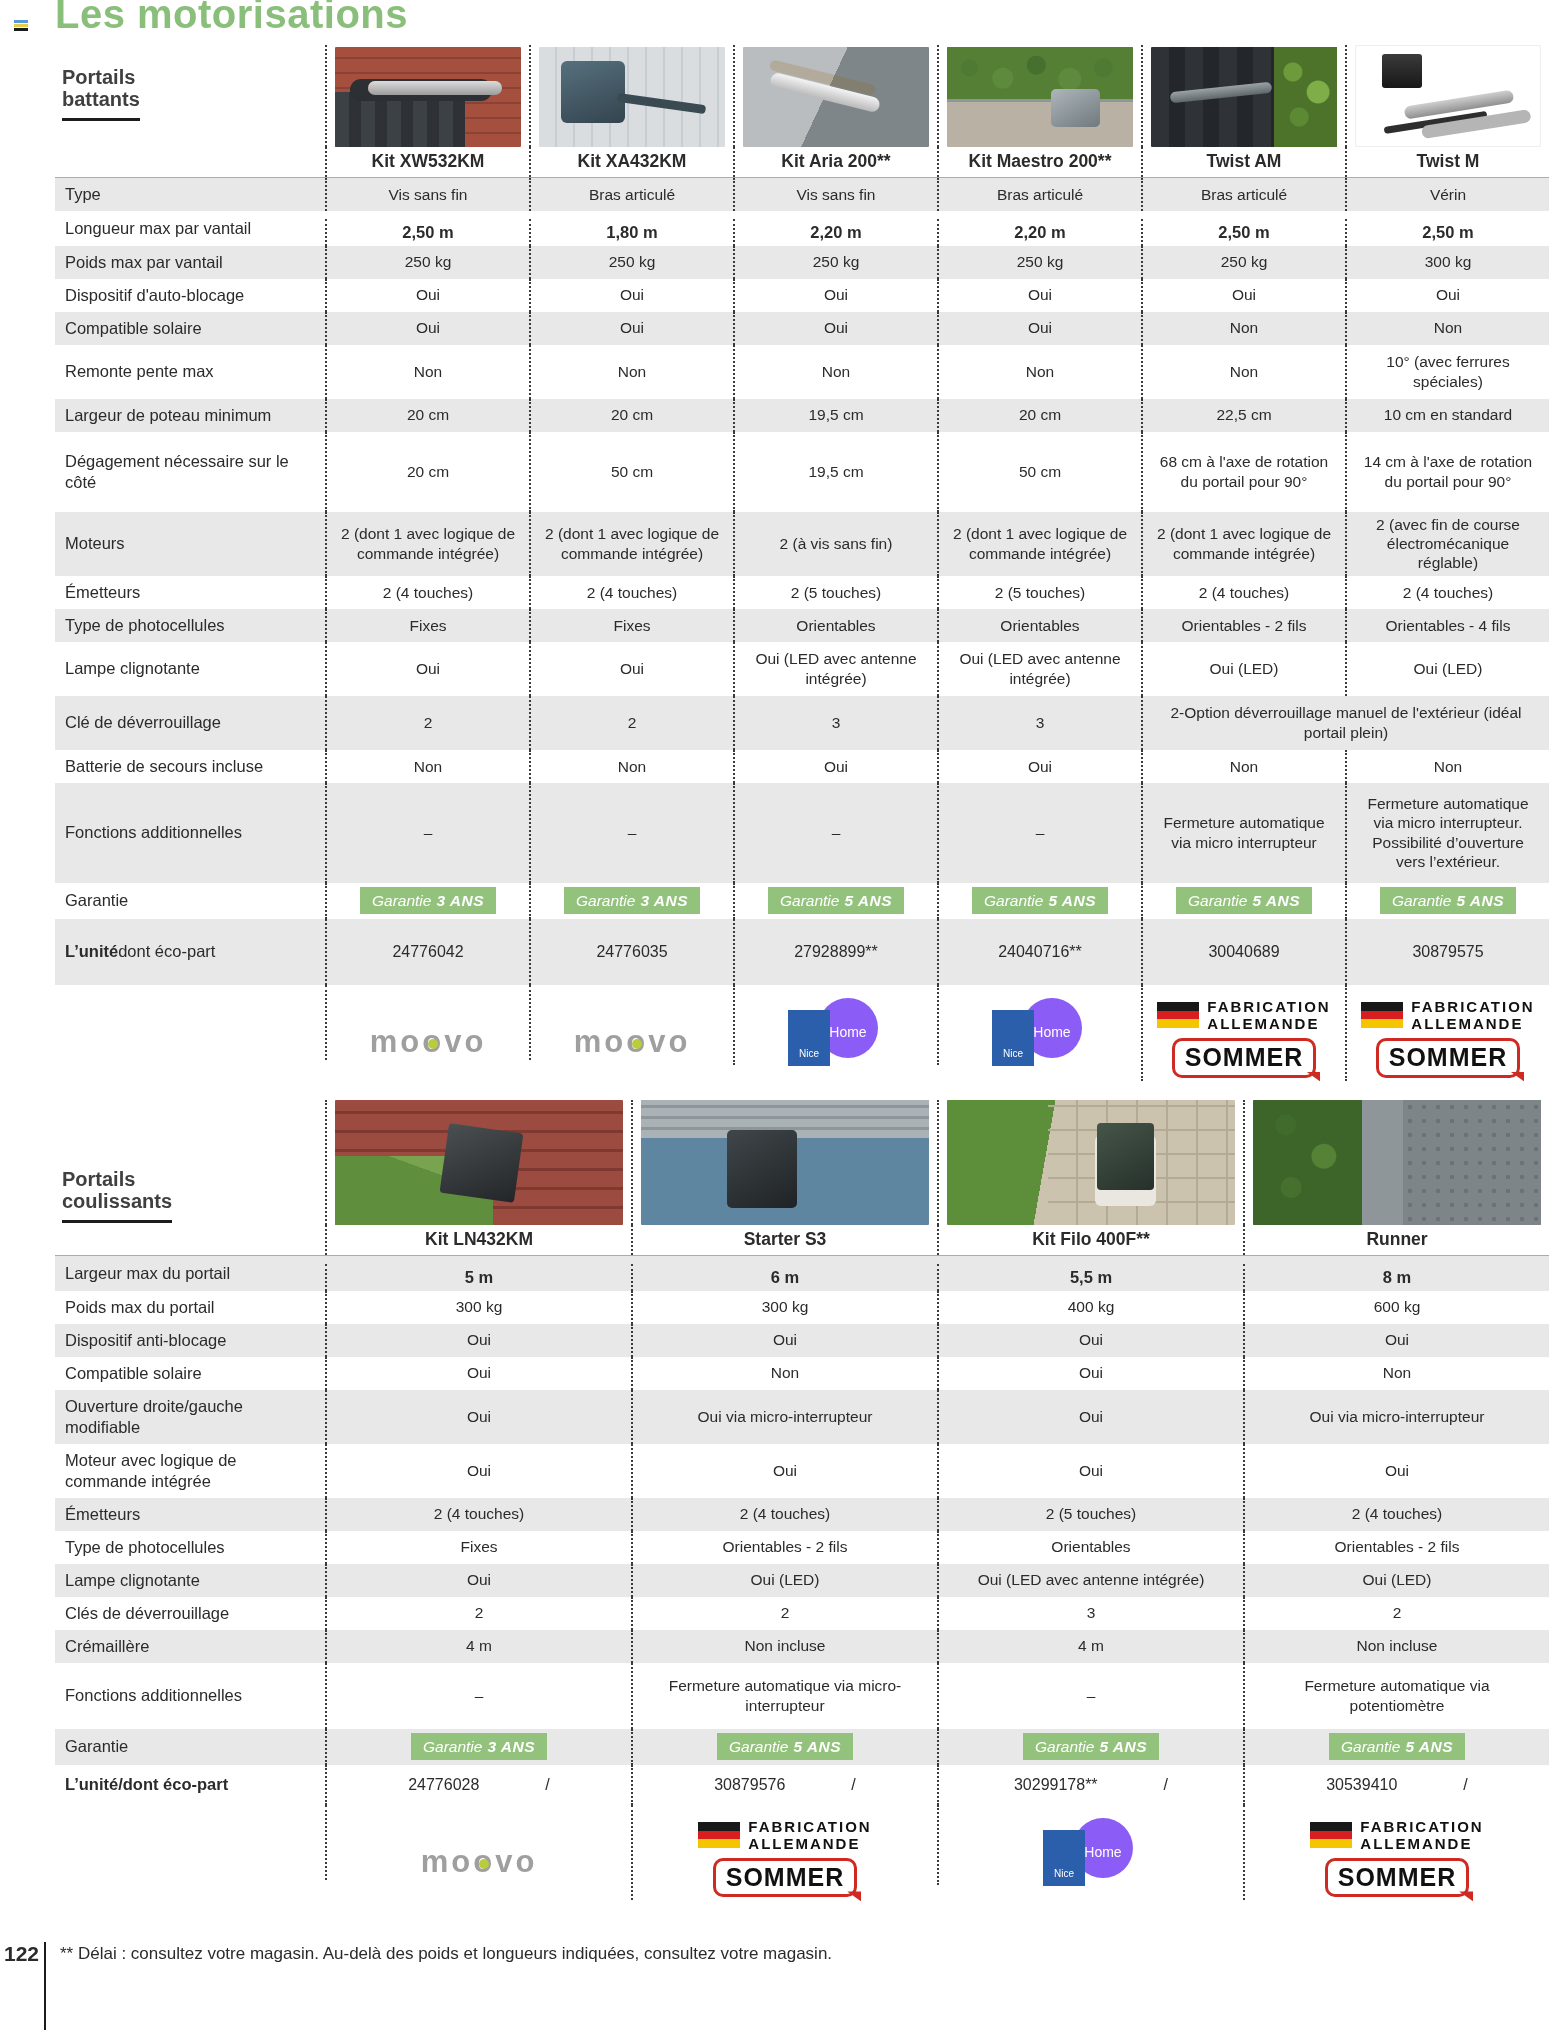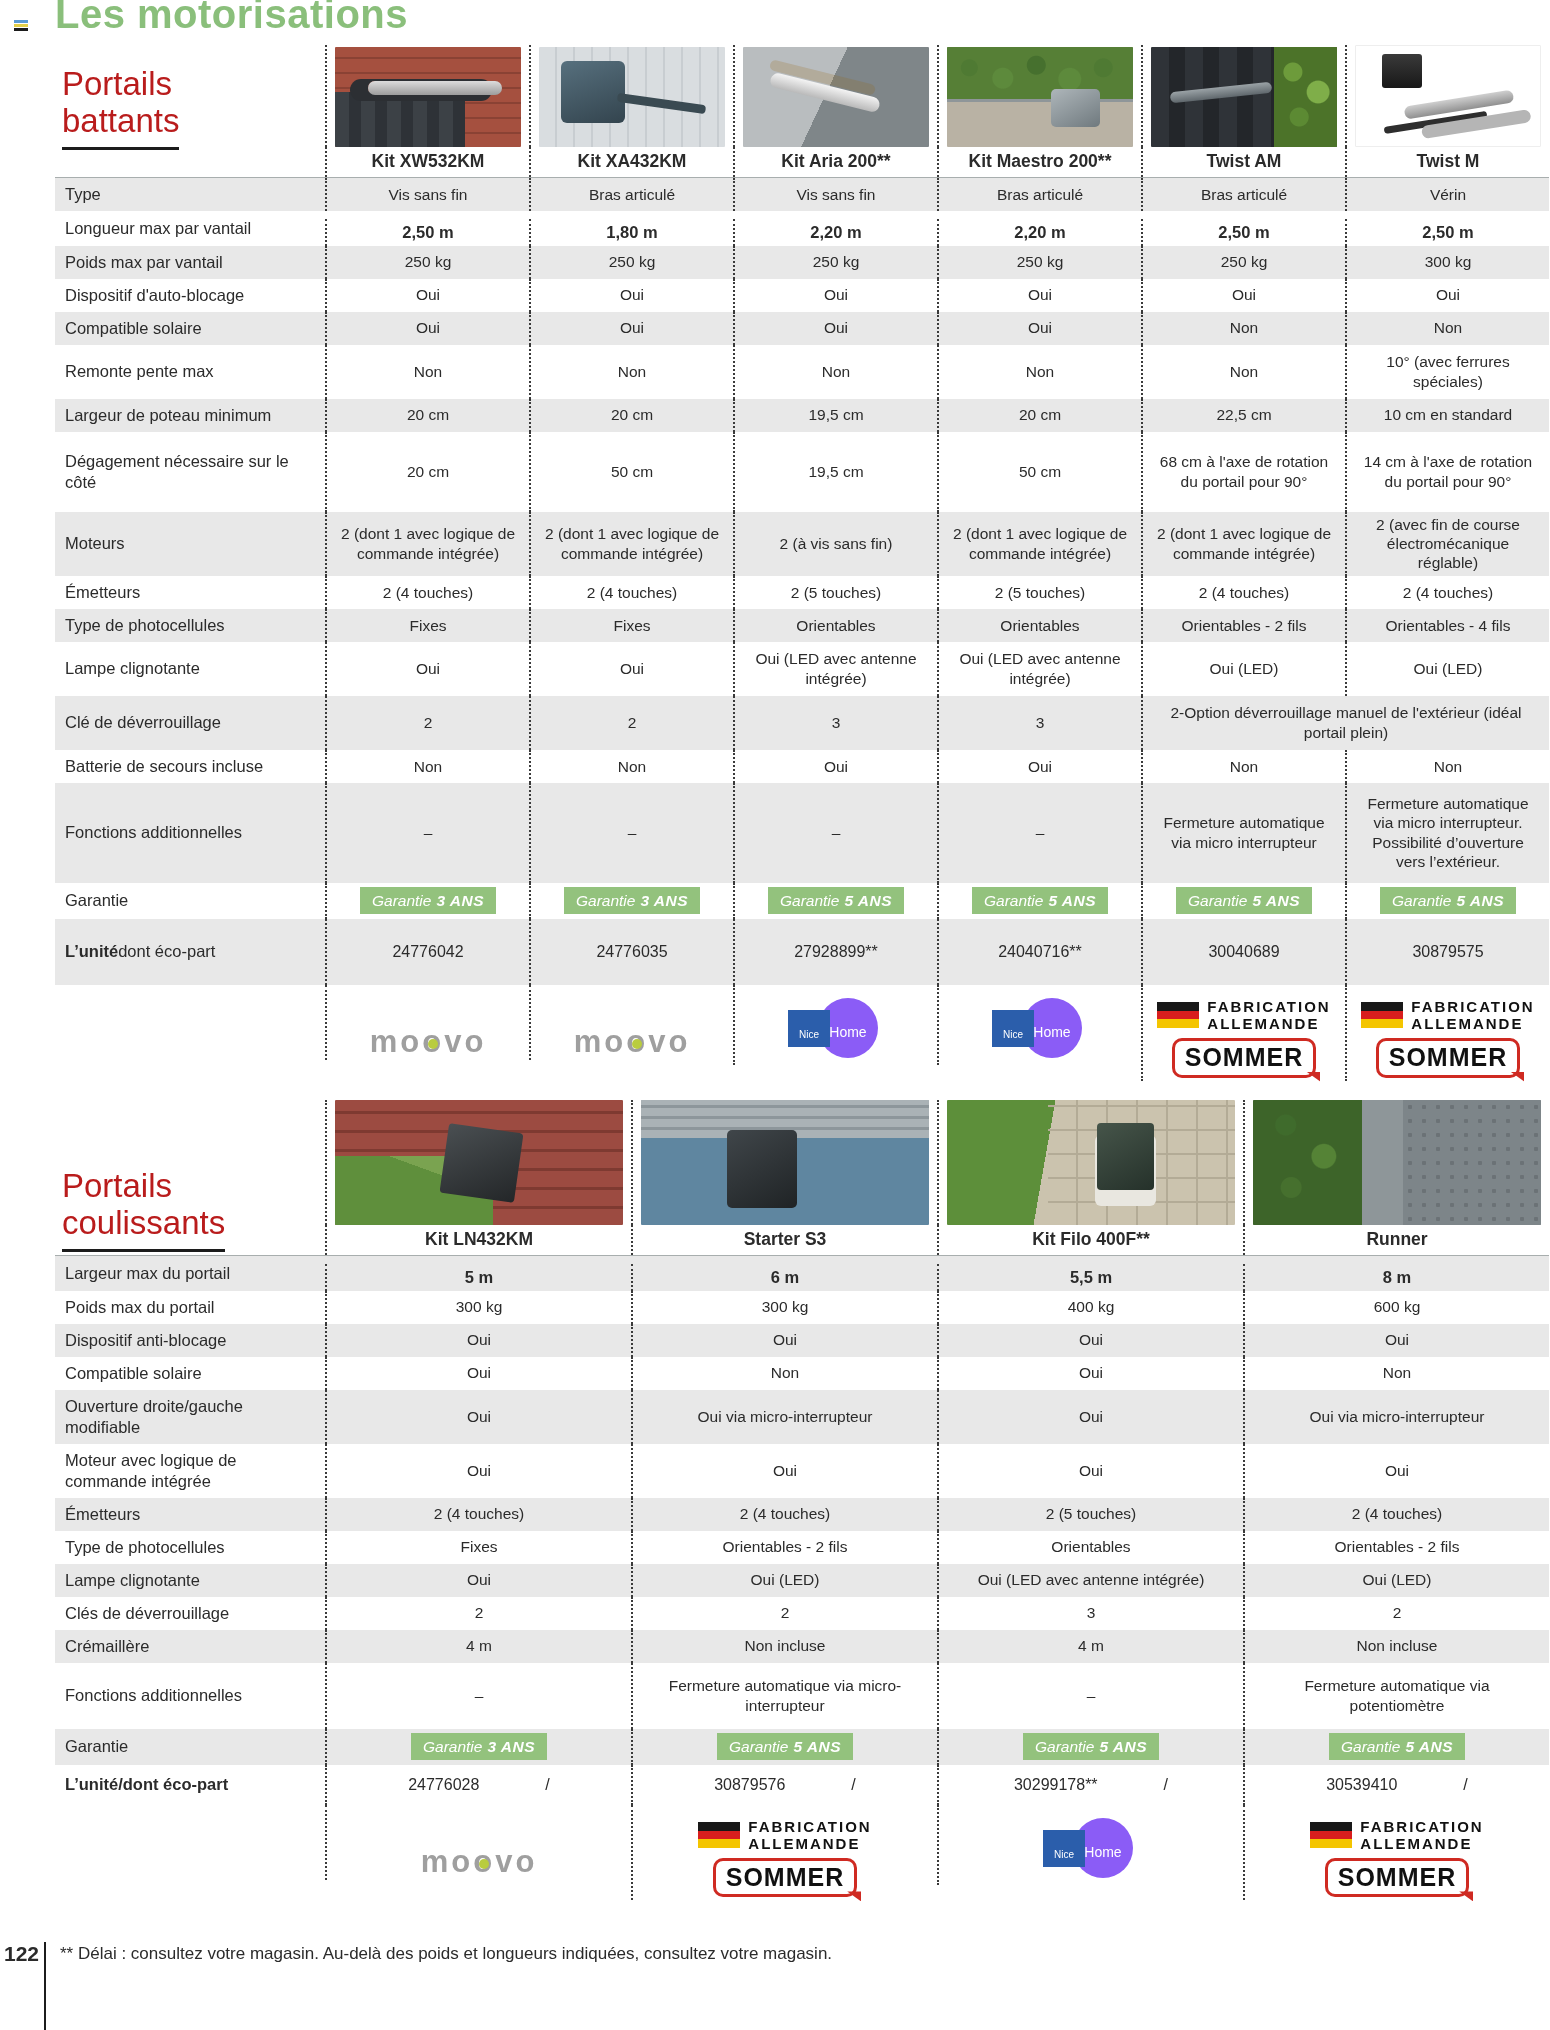--- a/index.html
+++ b/index.html
@@ -5,21 +5,21 @@
   html,body{margin:0;padding:0;background:#fff;}
   .page{position:relative;width:1550px;height:2030px;background:#fff;overflow:hidden;
         font-family:"Liberation Sans",sans-serif;color:#2b2b2b;}
   
   .pmark{position:absolute;left:14px;top:20px;width:14px;height:12px;display:flex;flex-direction:column;gap:1px;}
   .pmark i{display:block;height:3px;}
   .pm1{background:#5b9bd5;} .pm2{background:#e3cf4a;} .pm3{background:#1b1b1b;}
   
   .title{position:absolute;left:55px;top:-8px;font-size:40px;font-weight:bold;color:#8abf7b;letter-spacing:.5px;}
   
-  .sechead{position:absolute;left:62px;font-size:33px;font-weight:normal;line-height:1.12;color:#b91c1c;}
+  .sechead{position:absolute;left:62px;font-size:20px;font-weight:bold;line-height:1.12;color:#404040;}
   .sechead .inner{display:inline-block;border-bottom:3px solid #1c1c1c;padding-bottom:7px;}
   #head-battants{top:66px;}
   #head-coulissants{top:1168px;}
   
   .tbl{position:absolute;left:55px;width:1494px;}
   #t1{top:45px;--n:6;}
   #t2{top:1100px;--n:4;}
   .trow{display:grid;grid-template-columns:270px repeat(var(--n),1fr);}
   .trow.gray{background:#e8e8e8;}
   .trow.first-data{border-top:1.5px solid #a8aeae;}
@@ -46,21 +46,21 @@
   
   .brandbox{display:flex;flex-direction:column;align-items:center;gap:6px;padding-top:10px;}
   .moovo{font-size:31px;font-weight:bold;color:#9f9f9f;letter-spacing:3px;line-height:1;margin-top:28px;}
   .moovo .od{position:relative;}
   .moovo .od::after{content:'';position:absolute;width:10px;height:10px;border-radius:50%;
                     background:#b9cc3e;left:50%;top:58%;transform:translate(-50%,-50%);}
   .nicehome{position:relative;width:96px;height:64px;}
   .nicehome .circ{position:absolute;right:6px;top:0;width:60px;height:60px;border-radius:50%;
                   background:#8b5cf6;color:#fff;font-size:14px;display:flex;align-items:flex-end;
                   justify-content:center;padding-bottom:16px;box-sizing:border-box;}
-  .nicehome .sq{position:absolute;left:0;top:12px;width:42px;height:37px;background:#2b5eab;color:#fff;
+  .nicehome .sq{position:absolute;left:0;top:12px;width:42px;height:56px;background:#2b5eab;color:#fff;
                 font-size:10px;display:flex;align-items:flex-end;justify-content:center;padding-bottom:5px;box-sizing:border-box;}
   .fabrow{display:flex;align-items:center;gap:8px;}
   .deflag{width:42px;height:26px;display:flex;flex-direction:column;}
   .deflag i{flex:1;} .de1{background:#181818;} .de2{background:#d81e1e;} .de3{background:#f4c500;}
   .fabtxt{font-weight:bold;font-size:15px;letter-spacing:2px;line-height:1.15;text-align:left;color:#111;}
   .sommer{display:inline-block;border:3px solid #cf2a22;border-radius:10px;background:#fff;
           padding:1px 10px;font-size:25px;font-weight:900;color:#111;letter-spacing:1px;position:relative;}
   .sommer::after{content:'';position:absolute;right:-7px;bottom:-7px;width:14px;height:10px;
                  background:#cf2a22;clip-path:polygon(0 0,100% 0,100% 100%);}
   

